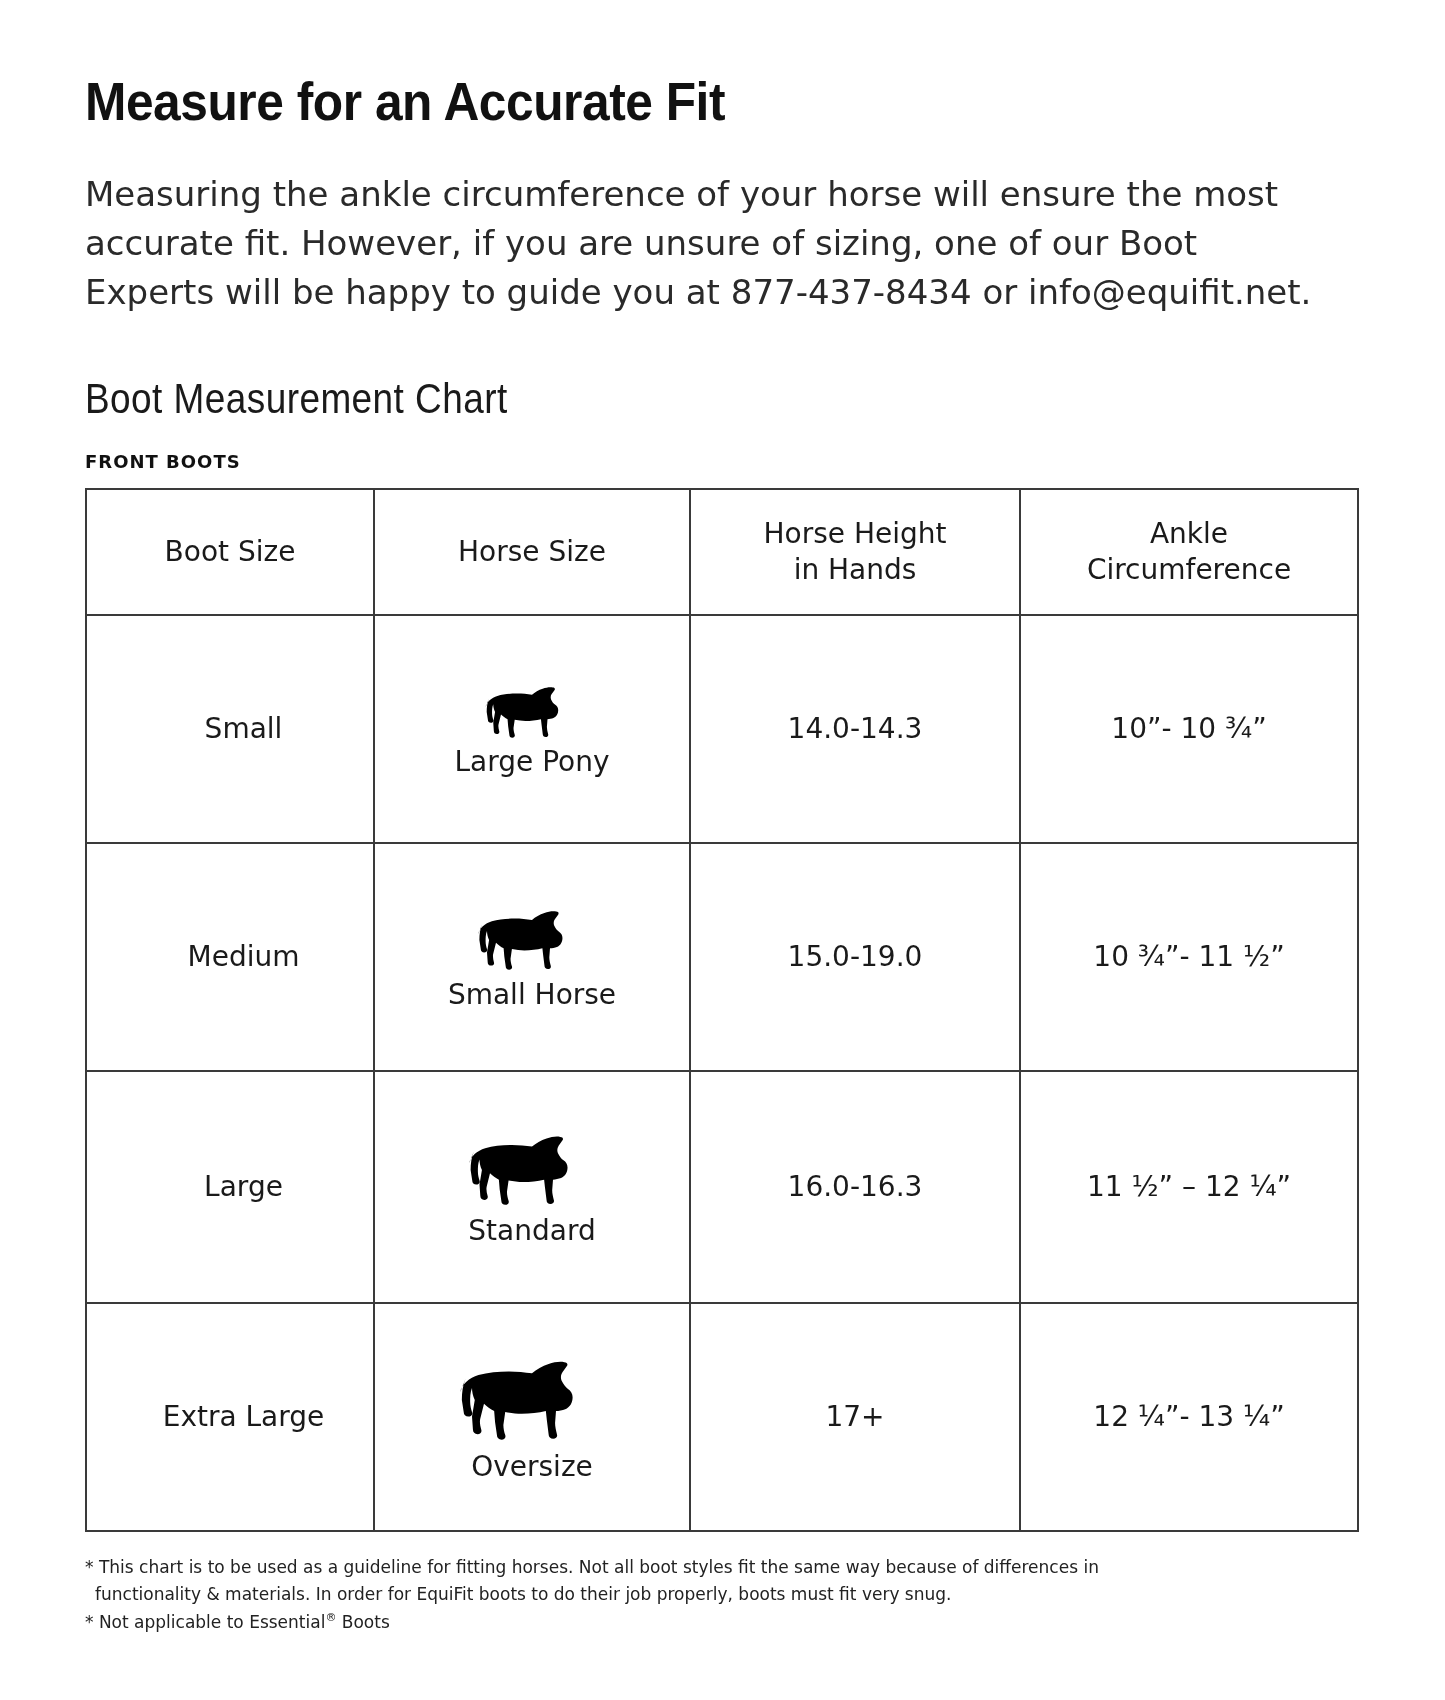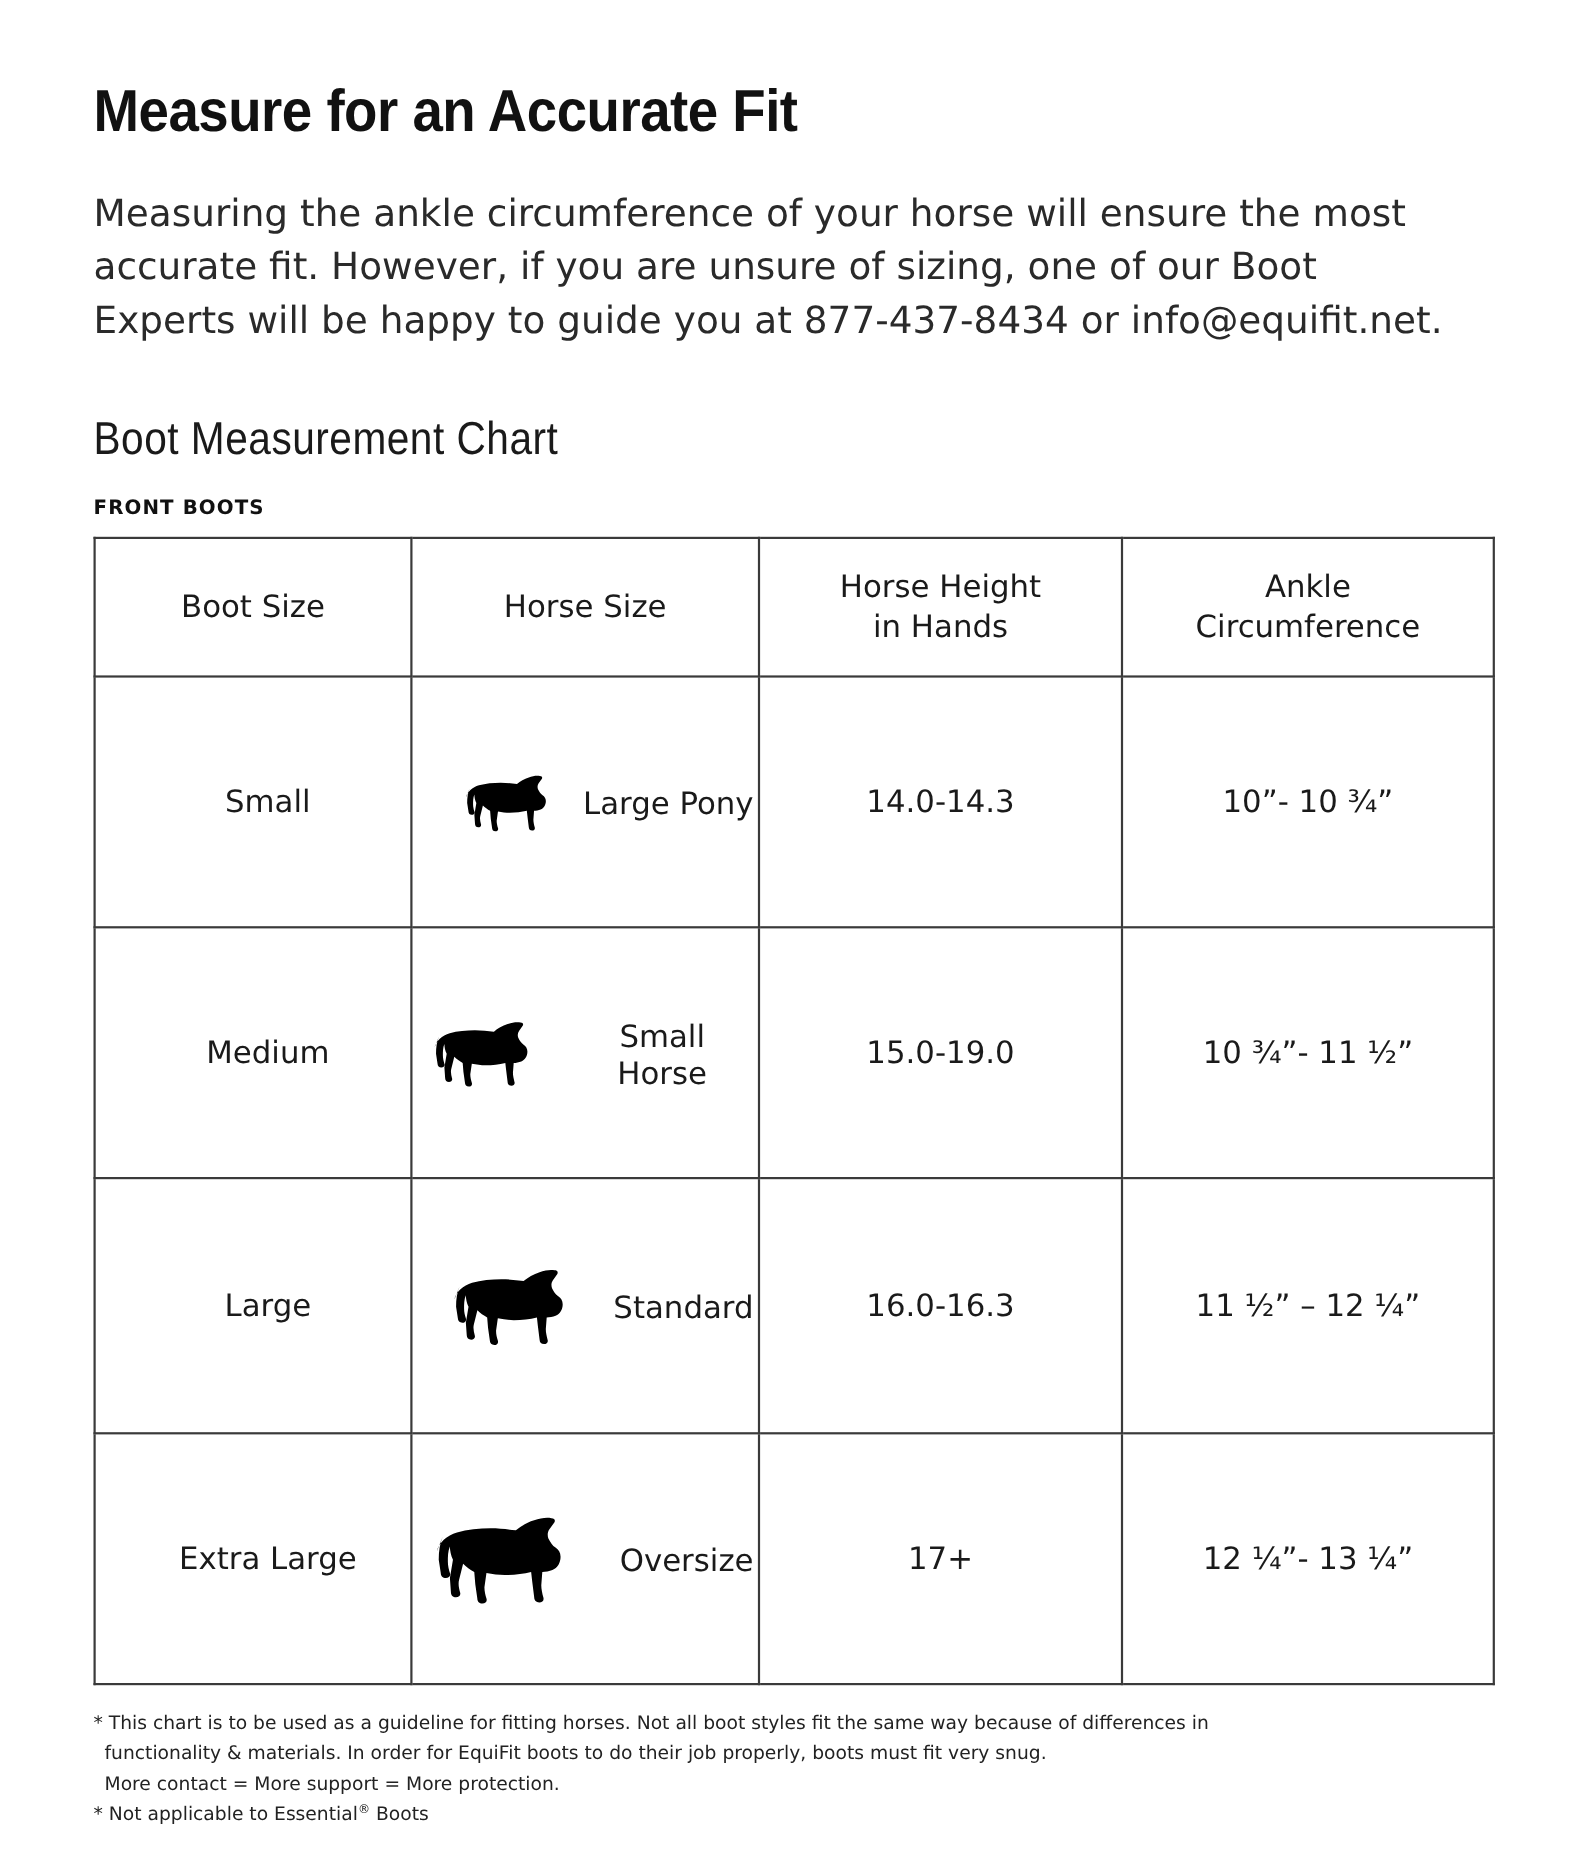--- a/index.html
+++ b/index.html
@@ -86,21 +86,21 @@
   td.boot-size {
     text-align: left;
     padding-left: 28px;
     margin-top: 18px;
   }
   .horse-cell {
     padding: 16px 4px 14px 4px;
   }
   .horse-wrap {
     display: flex;
-    flex-direction: row;
+    flex-direction: column;
     align-items: center;
     justify-content: flex-end;
   }
   .horse-wrap svg {
     display: block;
   }
   .horse-label {
     font-size: 28px;
     margin-top: 2px;
     color: #1a1a1a;
@@ -225,17 +225,16 @@
         <td>17+</td>
         <td>12 ¼”- 13 ¼”</td>
       </tr>
 
     </tbody>
   </table>
 
   <div class="footnotes">
     <div>* This chart is to be used as a guideline for fitting horses. Not all boot styles fit the same way because of differences in</div>
     <div class="fn-indent">functionality &amp; materials. In order for EquiFit boots to do their job properly, boots must fit very snug.</div>
-    <div class="fn-indent">More contact = More support = More protection.</div>
     <div><span>* Not applicable to Essential</span><sup class="reg">®</sup><span> Boots</span></div>
   </div>
 
 </div>
 
 </body></html>

